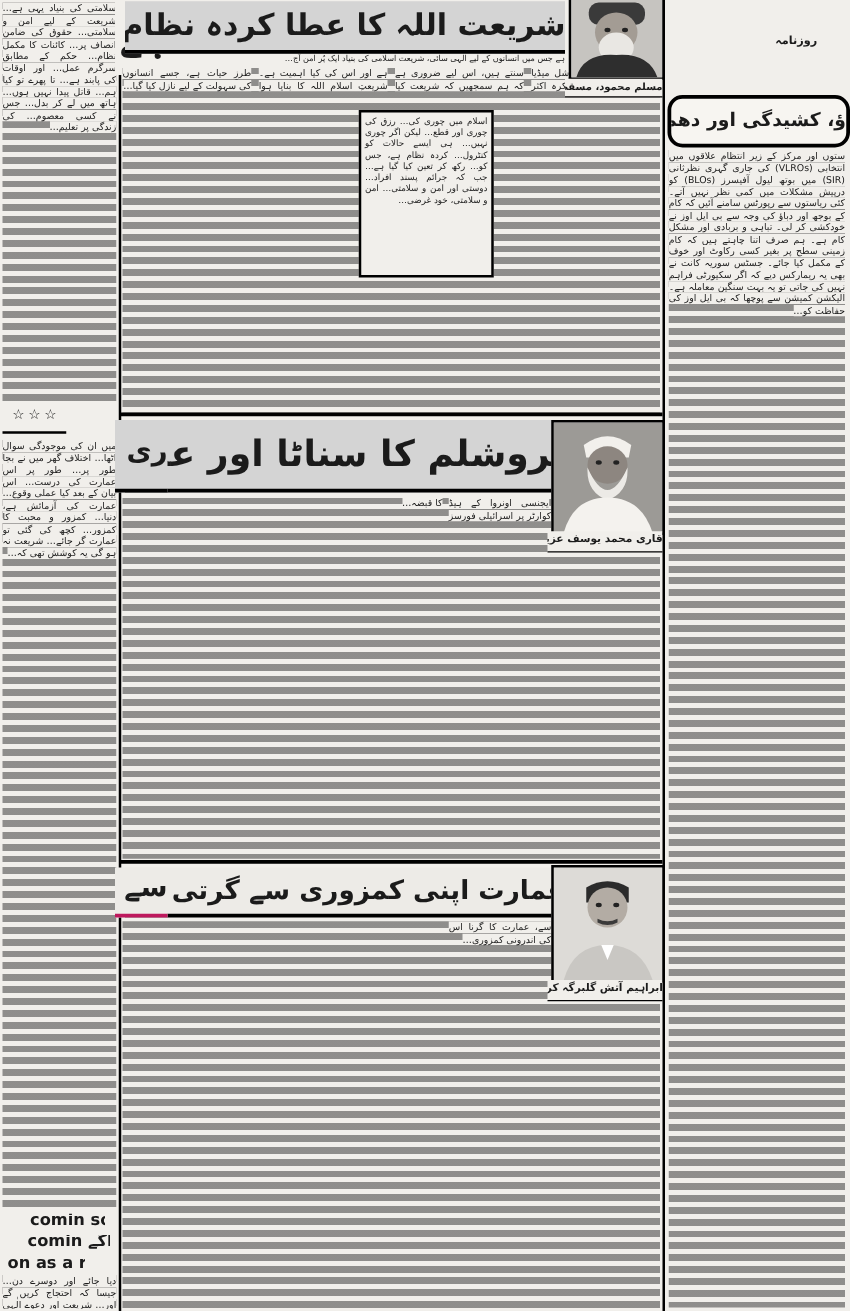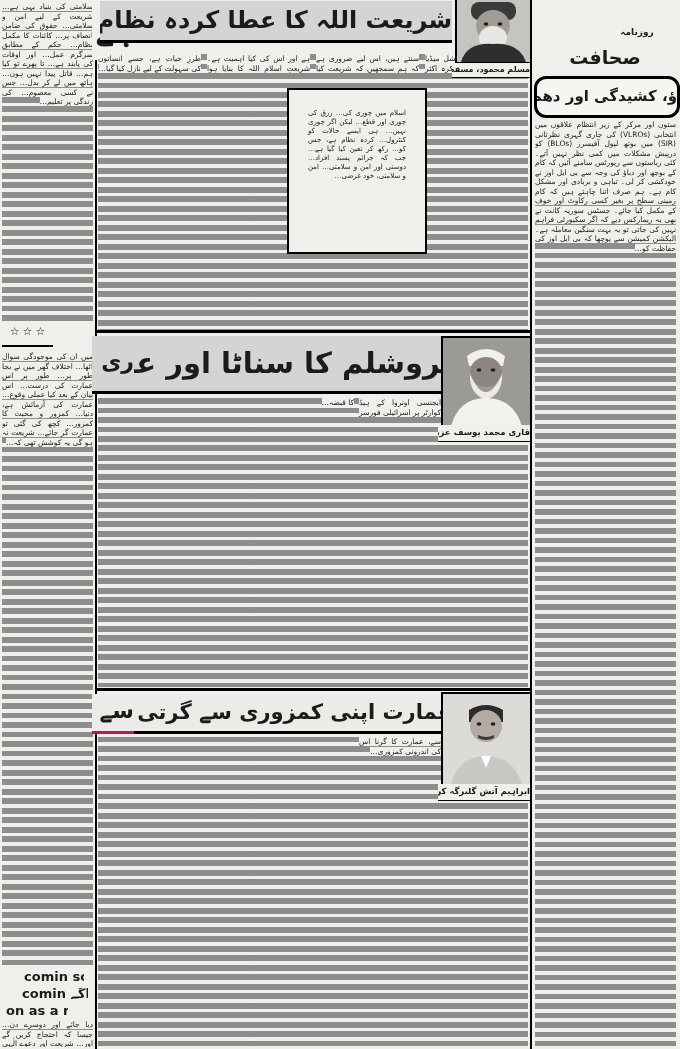--- a/index.html
+++ b/index.html
@@ -54,26 +54,27 @@
   <div class="abs eng" style="left:24px;top:971px;width:60px;">comin soon</div>
   <div class="abs eng" style="left:22px;top:988px;width:66px;">comin کے آگے</div>
   <div class="abs eng" style="left:6px;top:1005px;width:62px;">on as a r</div>
 
   <div class="abs body-text fill" style="left:2px;top:1020px;width:91px;height:27px;">
     <span class="txt">دیا جائے اور دوسرے دن… جیسا کہ احتجاج کریں گے اور… شریعت اور دعوے الٰہی ہے…</span>
   </div>
 
   <div class="abs headline band" style="left:100px;top:1px;width:352px;height:39px;font-size:24px;line-height:38px;">شریعت اللہ کا عطا کردہ نظام زندگی</div>
 
+  <div class="abs body-text" style="left:98px;top:43px;width:354px;height:9px;font-size:6.5px;line-height:9px;white-space:nowrap;">ہے جس میں انسانوں کے لیے الٰہی سائی، شریعت اسلامی کی بنیاد ایک پُر امن آج…</div>
 
   <div class="abs body-text cols4 fill" style="left:98px;top:54px;width:430px;height:276px;">
     <span class="txt">آج کل ہم مختلف سوشل میڈیا فارمز پر شریعت کا تذکرہ اکثر سنتے ہیں، اس لیے ضروری ہے کہ ہم سمجھیں کہ شریعت کیا ہے اور اس کی کیا اہمیت ہے۔ شریعتِ اسلام اللہ کا بنایا ہوا طرزِ حیات ہے، جسے انسانوں کی سہولت کے لیے نازل کیا گیا…</span>
   </div>
 
-  <div class="abs body-text" style="left:287px;top:88px;width:98px;height:124px;background:#f1efeb;border:2px solid #000;padding:19px;font-size:7px;line-height:9px;">اسلام میں چوری کی… رزق کی چوری اور قطع… لیکن اگر چوری نہیں… ہی ایسے حالات کو کنٹرول… کردہ نظام ہے، جس کو… رکھ کر تعین کیا گیا ہے… جب کہ جرائم پسند افراد… دوستی اور امن و سلامتی… امن و سلامتی، خود غرضی…</div>
+  <div class="abs body-text" style="left:287px;top:88px;width:98px;height:124px;background:#f1efeb;border:2px solid #000;padding:3px;font-size:7px;line-height:9px;">اسلام میں چوری کی… رزق کی چوری اور قطع… لیکن اگر چوری نہیں… ہی ایسے حالات کو کنٹرول… کردہ نظام ہے، جس کو… رکھ کر تعین کیا گیا ہے… جب کہ جرائم پسند افراد… دوستی اور امن و سلامتی… امن و سلامتی، خود غرضی…</div>
 
   <div class="abs photo-frame" style="left:455px;top:0;width:73px;height:62px;border-top:none;">
     <svg width="73" height="62" viewBox="0 0 73 62" xmlns="http://www.w3.org/2000/svg">
       <rect x="0" y="0" width="73" height="62" fill="#c6c4c0"></rect>
       <rect x="14" y="2" width="45" height="18" rx="8" fill="#3a3a3a"></rect>
       <ellipse cx="36" cy="26" rx="17" ry="16" fill="#a39c94"></ellipse>
       <ellipse cx="36" cy="38" rx="14" ry="12" fill="#e9e7e3"></ellipse>
       <path d="M4 62 Q10 42 36 44 Q62 42 69 62 Z" fill="#2e2e2e"></path>
       <ellipse cx="29" cy="24" rx="2.4" ry="1.8" fill="#222"></ellipse>
       <ellipse cx="43" cy="24" rx="2.4" ry="1.8" fill="#222"></ellipse>
@@ -125,21 +126,20 @@
       <ellipse cx="36" cy="30" rx="2.4" ry="1.8" fill="#222"></ellipse>
       <ellipse cx="50" cy="30" rx="2.4" ry="1.8" fill="#222"></ellipse>
     </svg>
   </div>
   <div class="abs caption" style="left:438px;top:784px;width:92px;height:16px;font-size:8.5px;line-height:15px;">ابراہیم آتش گلبرگہ کرناٹک</div>
 
   <div class="abs" style="left:530px;top:0;width:150px;height:1049px;border-left:2px solid #000;"></div>
 
   <div class="abs" style="left:598px;top:27px;width:78px;height:13px;direction:rtl;text-align:center;font-weight:bold;font-size:9px;">روزنامہ</div>
 
-  <div class="abs" style="left:534px;top:43px;width:142px;height:28px;text-align:center;font-weight:bold;font-size:19px;line-height:28px;direction:rtl;">صحافت</div>
 
   <div class="abs headline" style="left:534px;top:76px;width:140px;height:36px;font-size:15px;line-height:34px;background:#f7f5f1;border:3px solid #000;border-radius:12px;">ؤ، کشیدگی اور دھمکیاں</div>
 
   <div class="abs body-text fill" style="left:535px;top:120px;width:141px;height:926px;">
     <span class="txt">ستوں اور مرکز کے زیر انتظام علاقوں میں انتخابی (VLROs) کی جاری گہری نظرثانی (SIR) میں بوتھ لیول آفیسرز (BLOs) کو درپیش مشکلات میں کمی نظر نہیں آتے۔ کئی ریاستوں سے رپورٹس سامنے آئیں کہ کام کے بوجھ اور دباؤ کی وجہ سے بی ایل اوز نے خودکشی کر لی۔ تباہی و بربادی اور مشکل کام ہے۔ ہم صرف اتنا چاہتے ہیں کہ کام زمینی سطح پر بغیر کسی رکاوٹ اور خوف کے مکمل کیا جائے۔ جسٹس سوریہ کانت نے بھی یہ ریمارکس دیے کہ اگر سکیورٹی فراہم نہیں کی جاتی تو یہ بہت سنگین معاملہ ہے۔ الیکشن کمیشن سے پوچھا کہ بی ایل اوز کی حفاظت کو…</span>
   </div>
 
 </div>
 
 </body></html>

